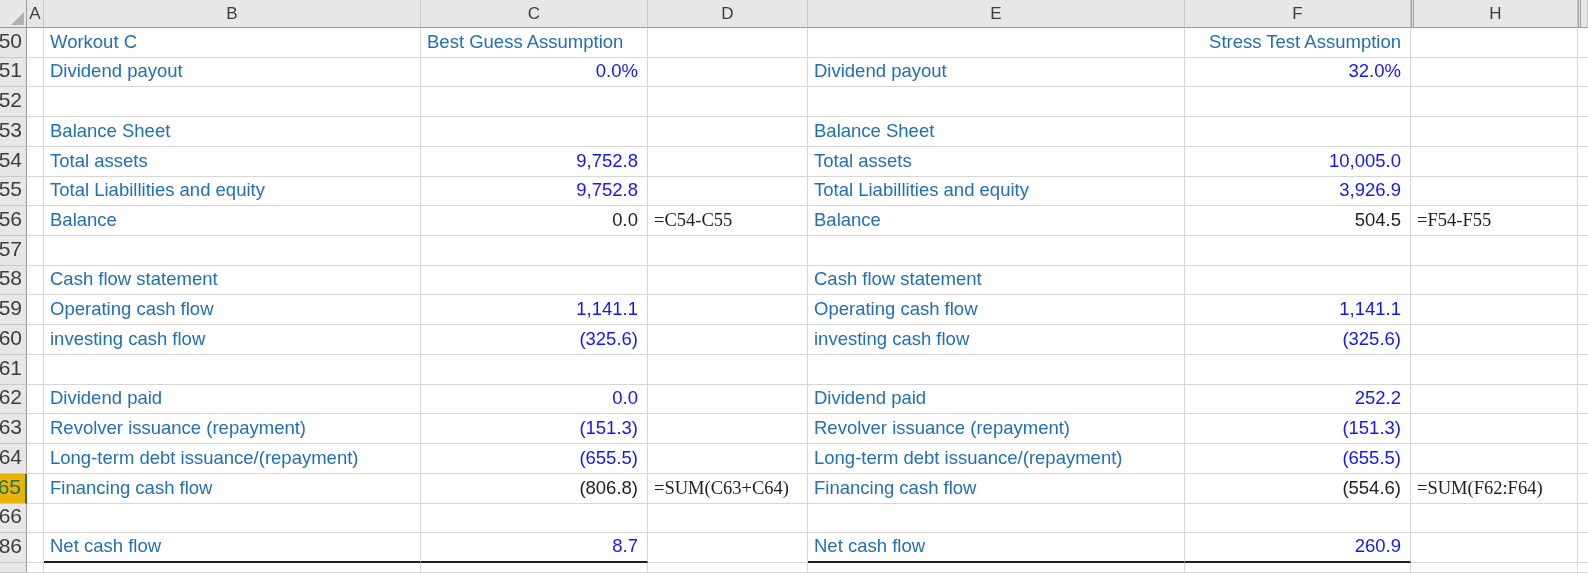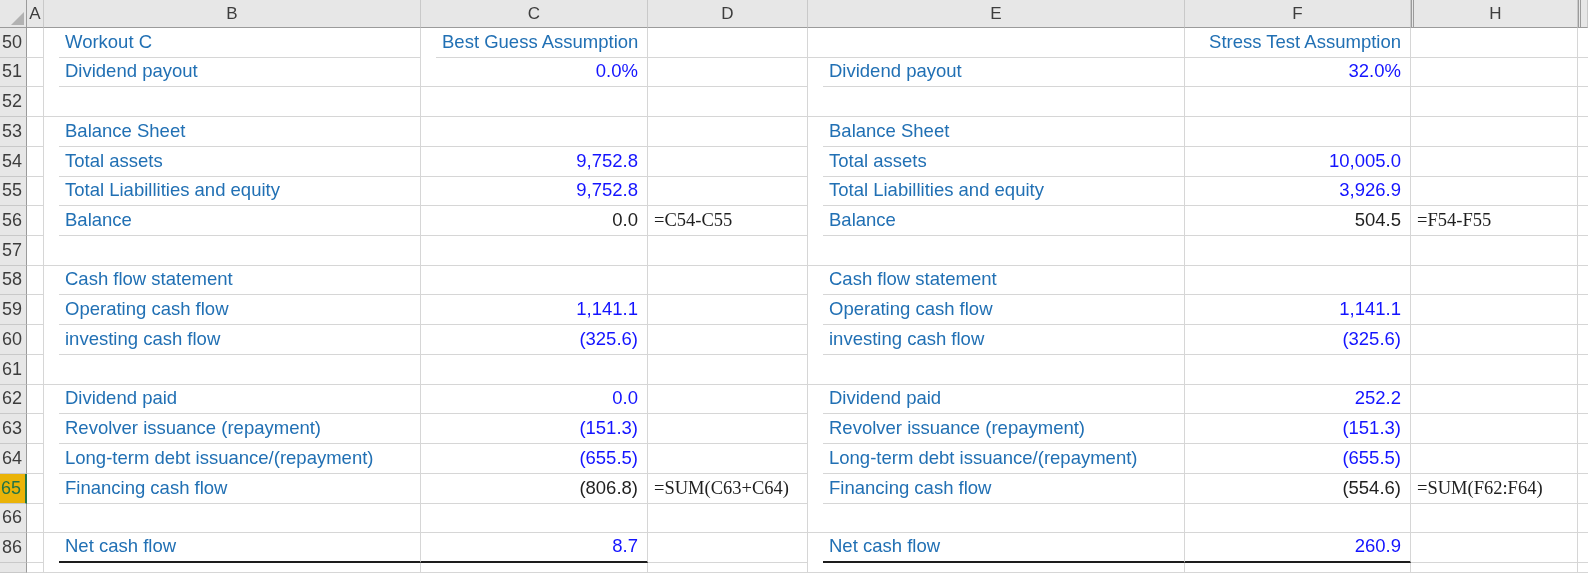--- a/index.html
+++ b/index.html
@@ -49,40 +49,40 @@
   }
   .hb{border-left:3px double var(--header-border);}
   
   .rh{
     background:var(--header-bg);
     color:var(--header-text);
     border-right:1px solid var(--header-border);
     border-bottom:1px solid #c9c9c9;
     display:flex;align-items:flex-end;justify-content:flex-end;
     padding:0 4px 4px 4px;
-    font-size:18px;
+    font-size:21px;
     user-select:none;
   }
   .rh.active{
     color:var(--active-green);
     background:#eab308;
     border-right:2px solid var(--active-green);
   }
   
   .cell{
     background:#fff;
     border-right:1px solid var(--grid-line);
     border-bottom:1px solid var(--grid-line);
     display:flex;align-items:flex-end;
     padding:0 5px 4px 6px;
     font-size:18.5px;
     white-space:nowrap;
     overflow:visible;
   }
-  .s-label{color:var(--label-text);margin-left:15px;}
+  .s-label{color:var(--label-text);}
   .s-labelR{color:var(--label-text);justify-content:flex-end;padding-right:9px;}
   .s-num{color:var(--input-text);justify-content:flex-end;padding-right:9px;}
   .s-numK{color:var(--result-text);justify-content:flex-end;padding-right:9px;}
   .s-formula{color:var(--result-text);font-family:Liberation Serif, serif;}
   .u{border-bottom:2px solid #1d1d1d;}
 </style>
 </head>
 <body>
 
 <div id="sheet">

